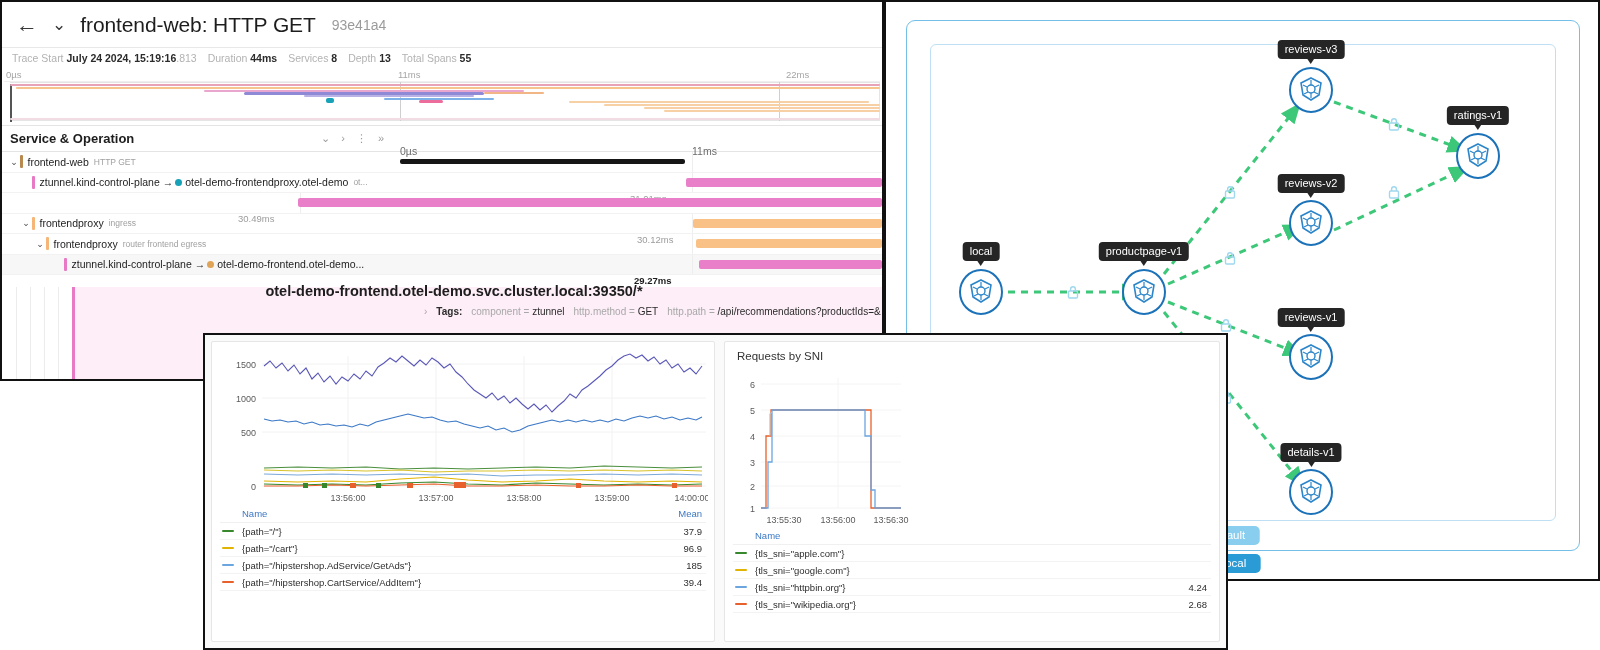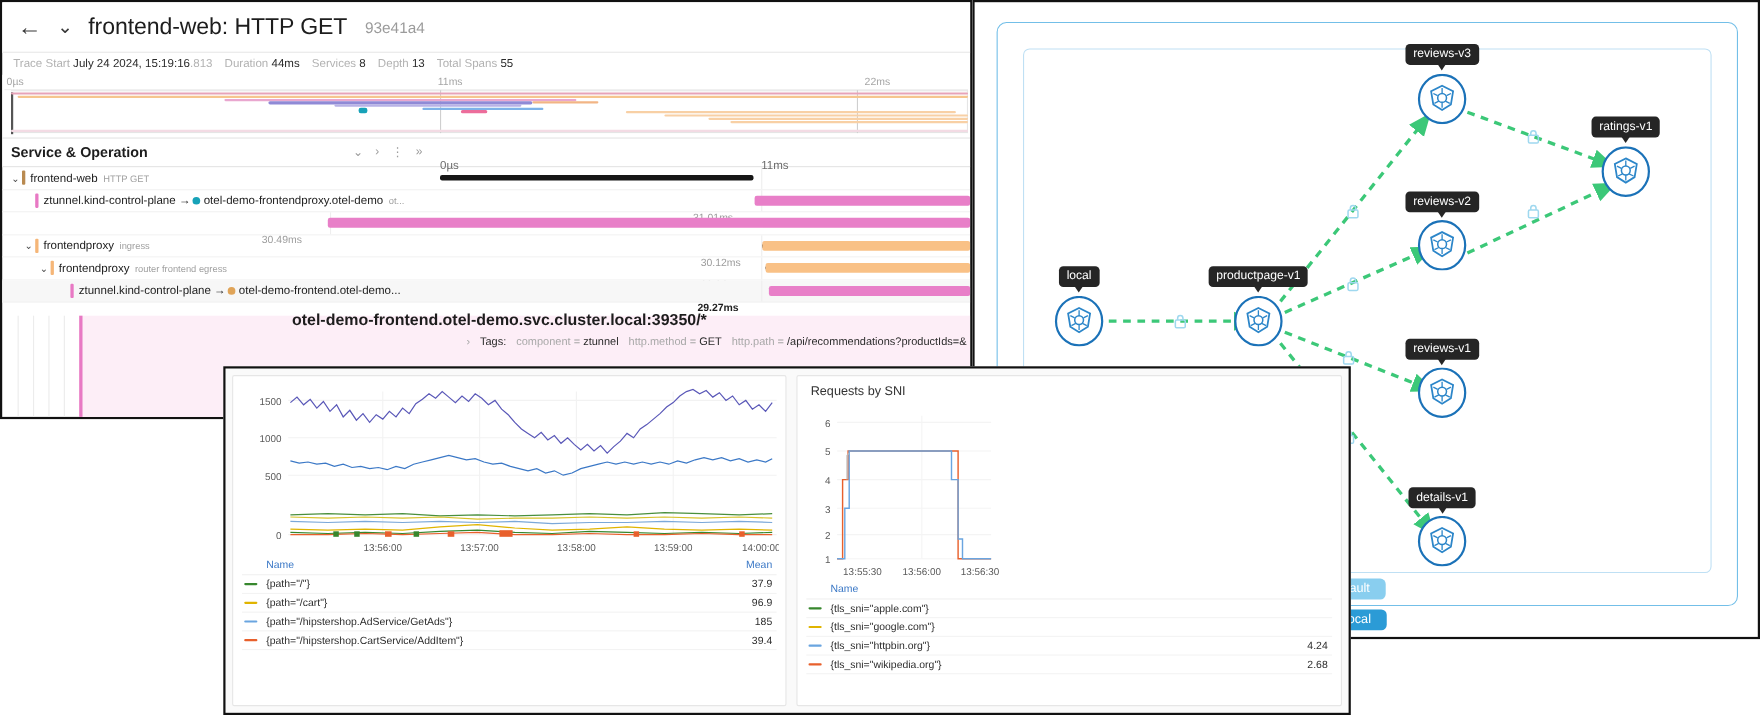--- a/index.html
+++ b/index.html
@@ -22,21 +22,21 @@
   }
   .back-arrow { font-size: 22px; color: #383838; line-height: 1; cursor:pointer; }
   .chev-down { font-size: 17px; color: #383838; line-height: 1; cursor:pointer; }
   .trace-title { font-size: 21px; font-weight: 400; color: #1d1d1d; letter-spacing: -.1px;}
   .trace-id { font-size: 14px; color: #9b9b9b; margin-left: 2px; }
 
   .trace-meta {
     height: 20px; display: flex; align-items: center; gap: 11px;
     padding: 0 10px; font-size: 10.5px; color: #b2b2b2;
   }
-  .trace-meta b { color: #2b2b2b; font-weight: 400; }
+  .trace-meta b { color: #2b2b2b; font-weight: 700; }
   .trace-meta .mf { white-space: nowrap; }
 
   
   .minimap { position: relative; height: 58px; border-bottom: 1px solid #e4e4e4; background:#fff;}
   .mm-axis { position:relative; height: 13px; }
   .mm-tick { position: absolute; top: 1px; font-size: 9.5px; color: #a5a5a5; }
   .mm-body { position:relative; height:44px; margin: 0 2px; border-top:1px solid #efefef;}
   .mm-sel { position:absolute; left:6px; top:2px; width:2px; height:38px; background:#555; }
   .mm-box { position:absolute; left:6px; top:0; right:0; bottom:4px; border:1px solid #e5e5e5; border-left:none; }
   .mm-line { position:absolute; border-radius:2px; }
@@ -69,21 +69,21 @@
   .bar { position:absolute; top:5px; height:9px; border-radius:2px; }
   .barlabel { position:absolute; top:20px; font-size:9.5px; color:#9c9c9c; }
   .barlabel.dark { color:#1d1d1d; font-weight:700; }
   .tick-v { position:absolute; top:0; bottom:0; width:1px; background:#eee; }
 
   
   .detail { padding: 8px 0 0 0; }
   .detail-title { text-align:center; font-size:14.5px; font-weight:700; color:#1d1d1d; }
   .detail-tags { display:flex; align-items:center; gap:9px; padding: 7px 0 0 398px;
                  font-size:10px; color:#a8a8a8; white-space:nowrap;}
-  .detail-tags .lbl { color:#2b2b2b; font-weight:400;}
+  .detail-tags .lbl { color:#2b2b2b; font-weight:700;}
   .detail-tags .kv b { color:#2b2b2b; font-weight:400;}
   .detail-bg { position:absolute; left:0; right:0; top:285px; bottom:0; }
   .pinkpanel { position:absolute; left:70px; right:0; top:0; bottom:0; background:#fdeef7; }
   .pinkpanel2 { position:absolute; left:70px; width:3px; top:0; bottom:0; background:#e879c4; }
   .grid-v { position:absolute; top:0; bottom:0; width:1px; background:#ececec;}
 
   
   .dash {
     position:absolute; left:203px; top:333px; width:1025px; height:317px;
     background:#fafafa; border:2px solid #111; display:flex; gap:0; padding:6px;

